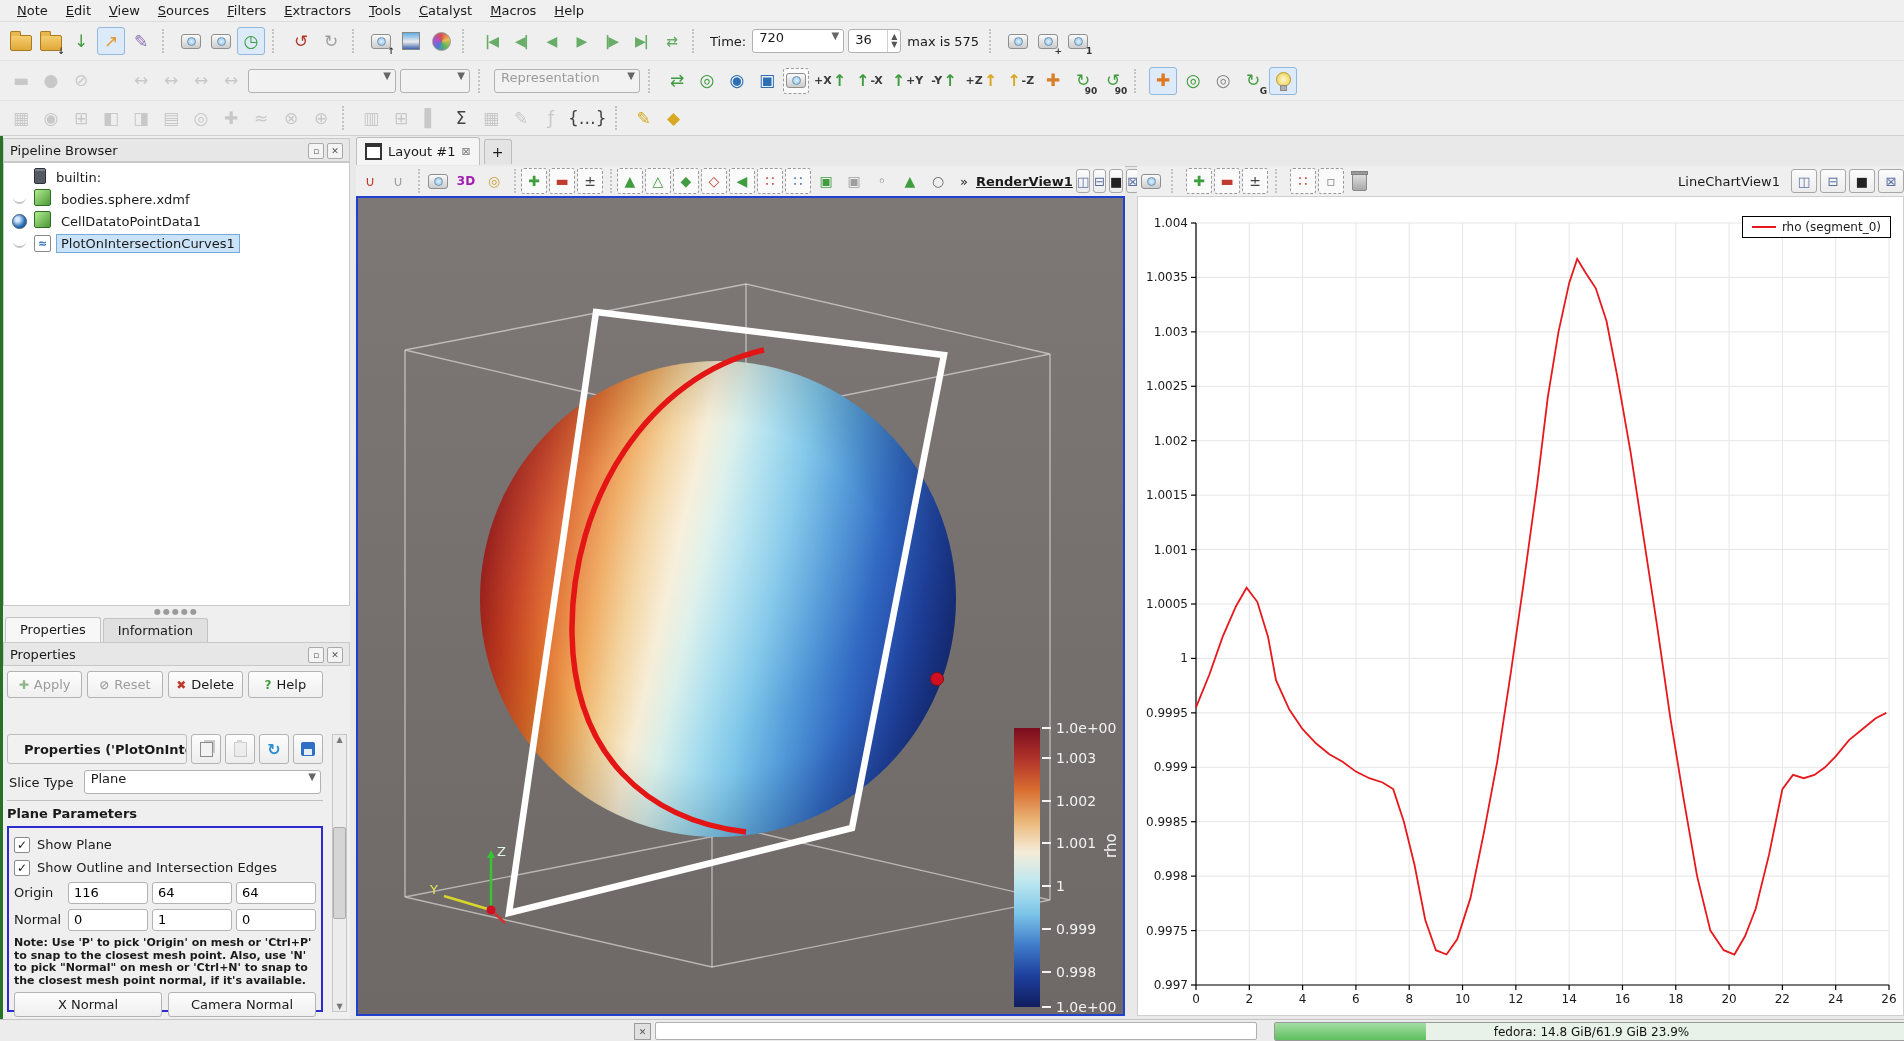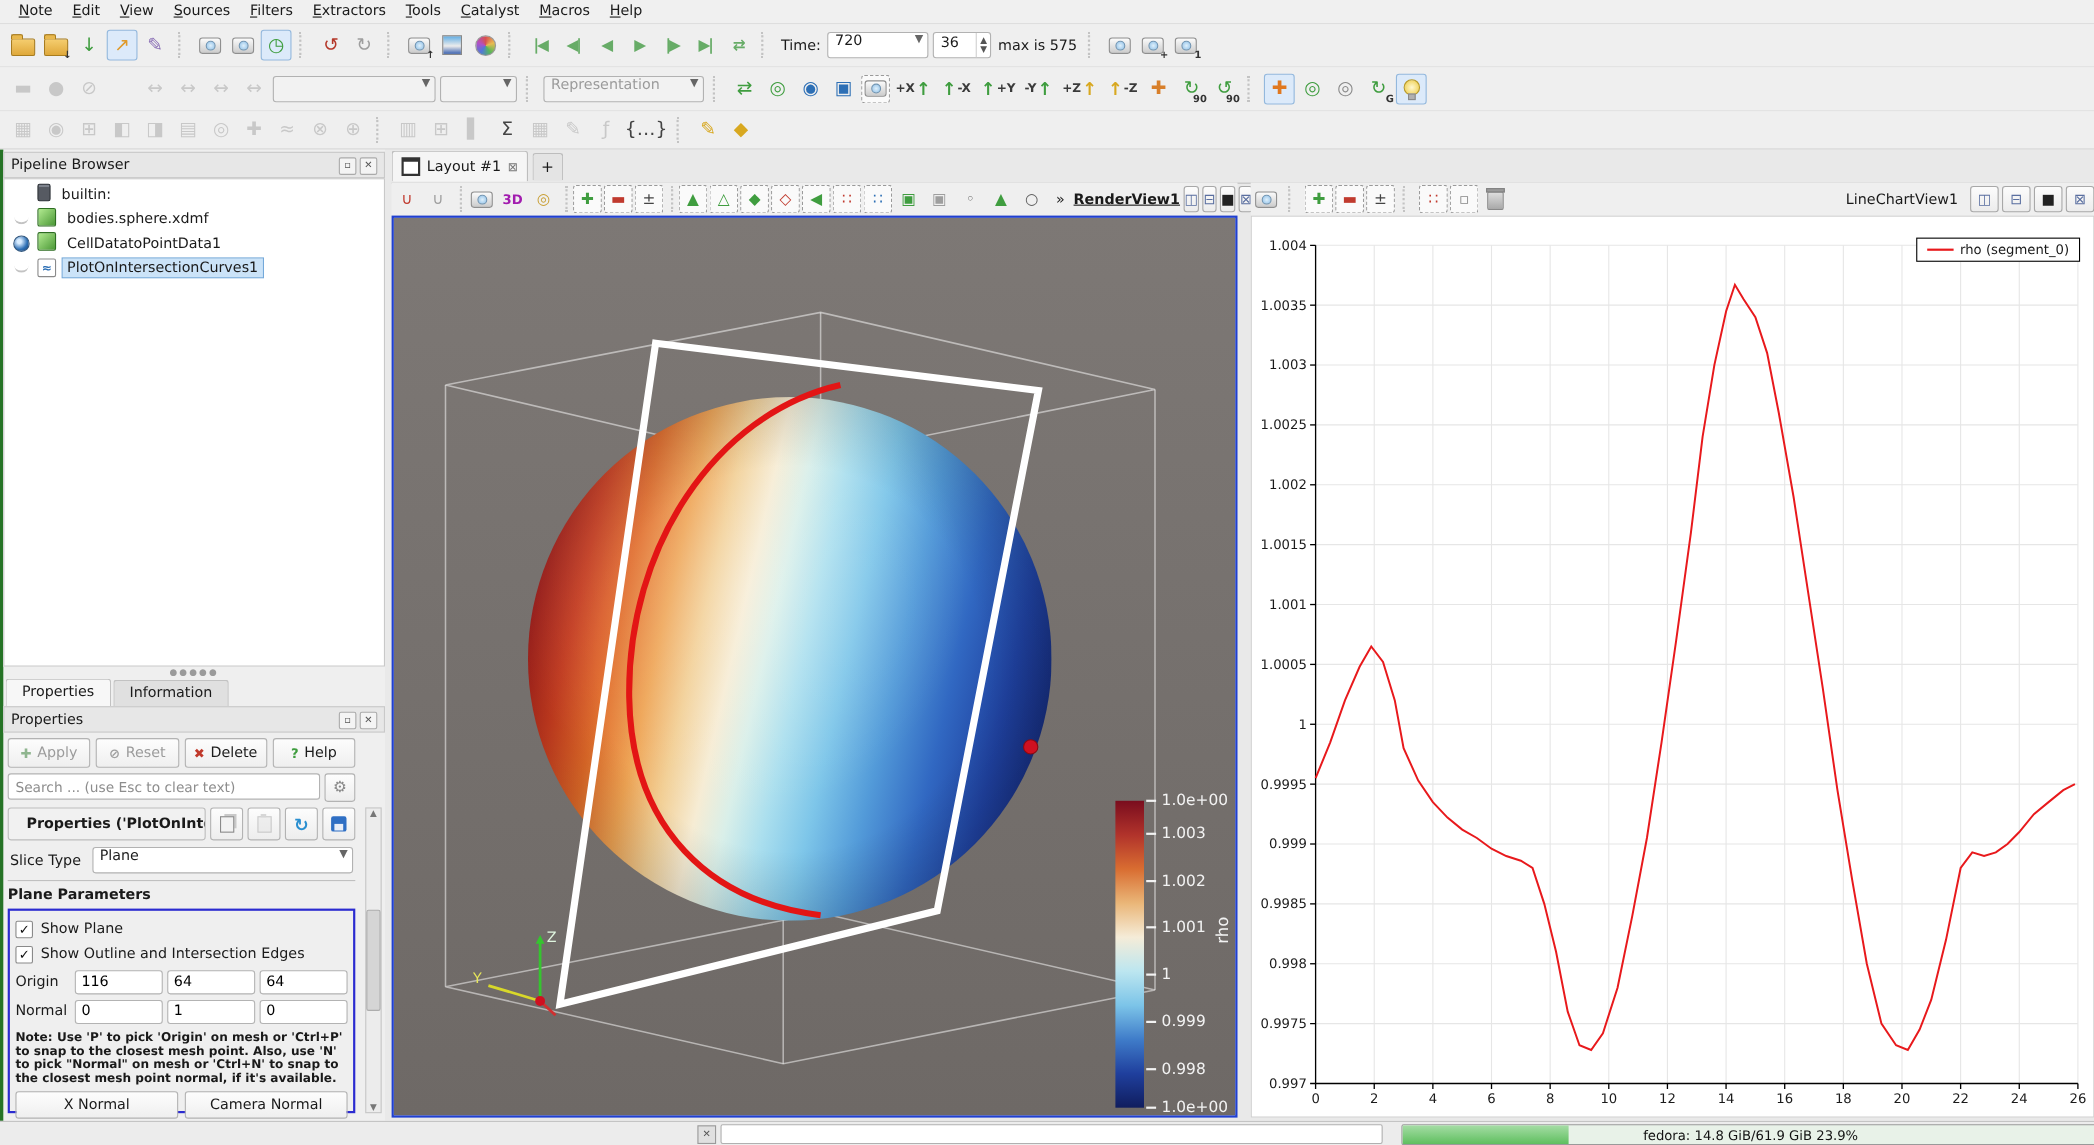--- a/index.html
+++ b/index.html
@@ -473,26 +473,20 @@
         </span>
       <span class="pbtn">
           <span class="bi" style="color:#c0392b">✖</span>
           <span>Delete</span>
         </span>
       <span class="pbtn">
           <span class="bi" style="color:#3f9d3f">?</span>
           <span>Help</span>
         </span>
     </div>
-    <div id="prop-search">
-      <input id="search-input" type="text" placeholder="Search ... (use Esc to clear text)" style="">
-      <span class="sq-btn">
-          <span>⚙</span>
-        </span>
-    </div>
     <div id="prop-header">
       <span id="ph-bar">
           <span class="dash-ic"></span>
           <span>Properties ('PlotOnInter</span>
         </span>
       <span class="hb">
           <span class="ic-copy"></span>
         </span>
       <span class="hb">
           <span class="ic-paste"></span>

